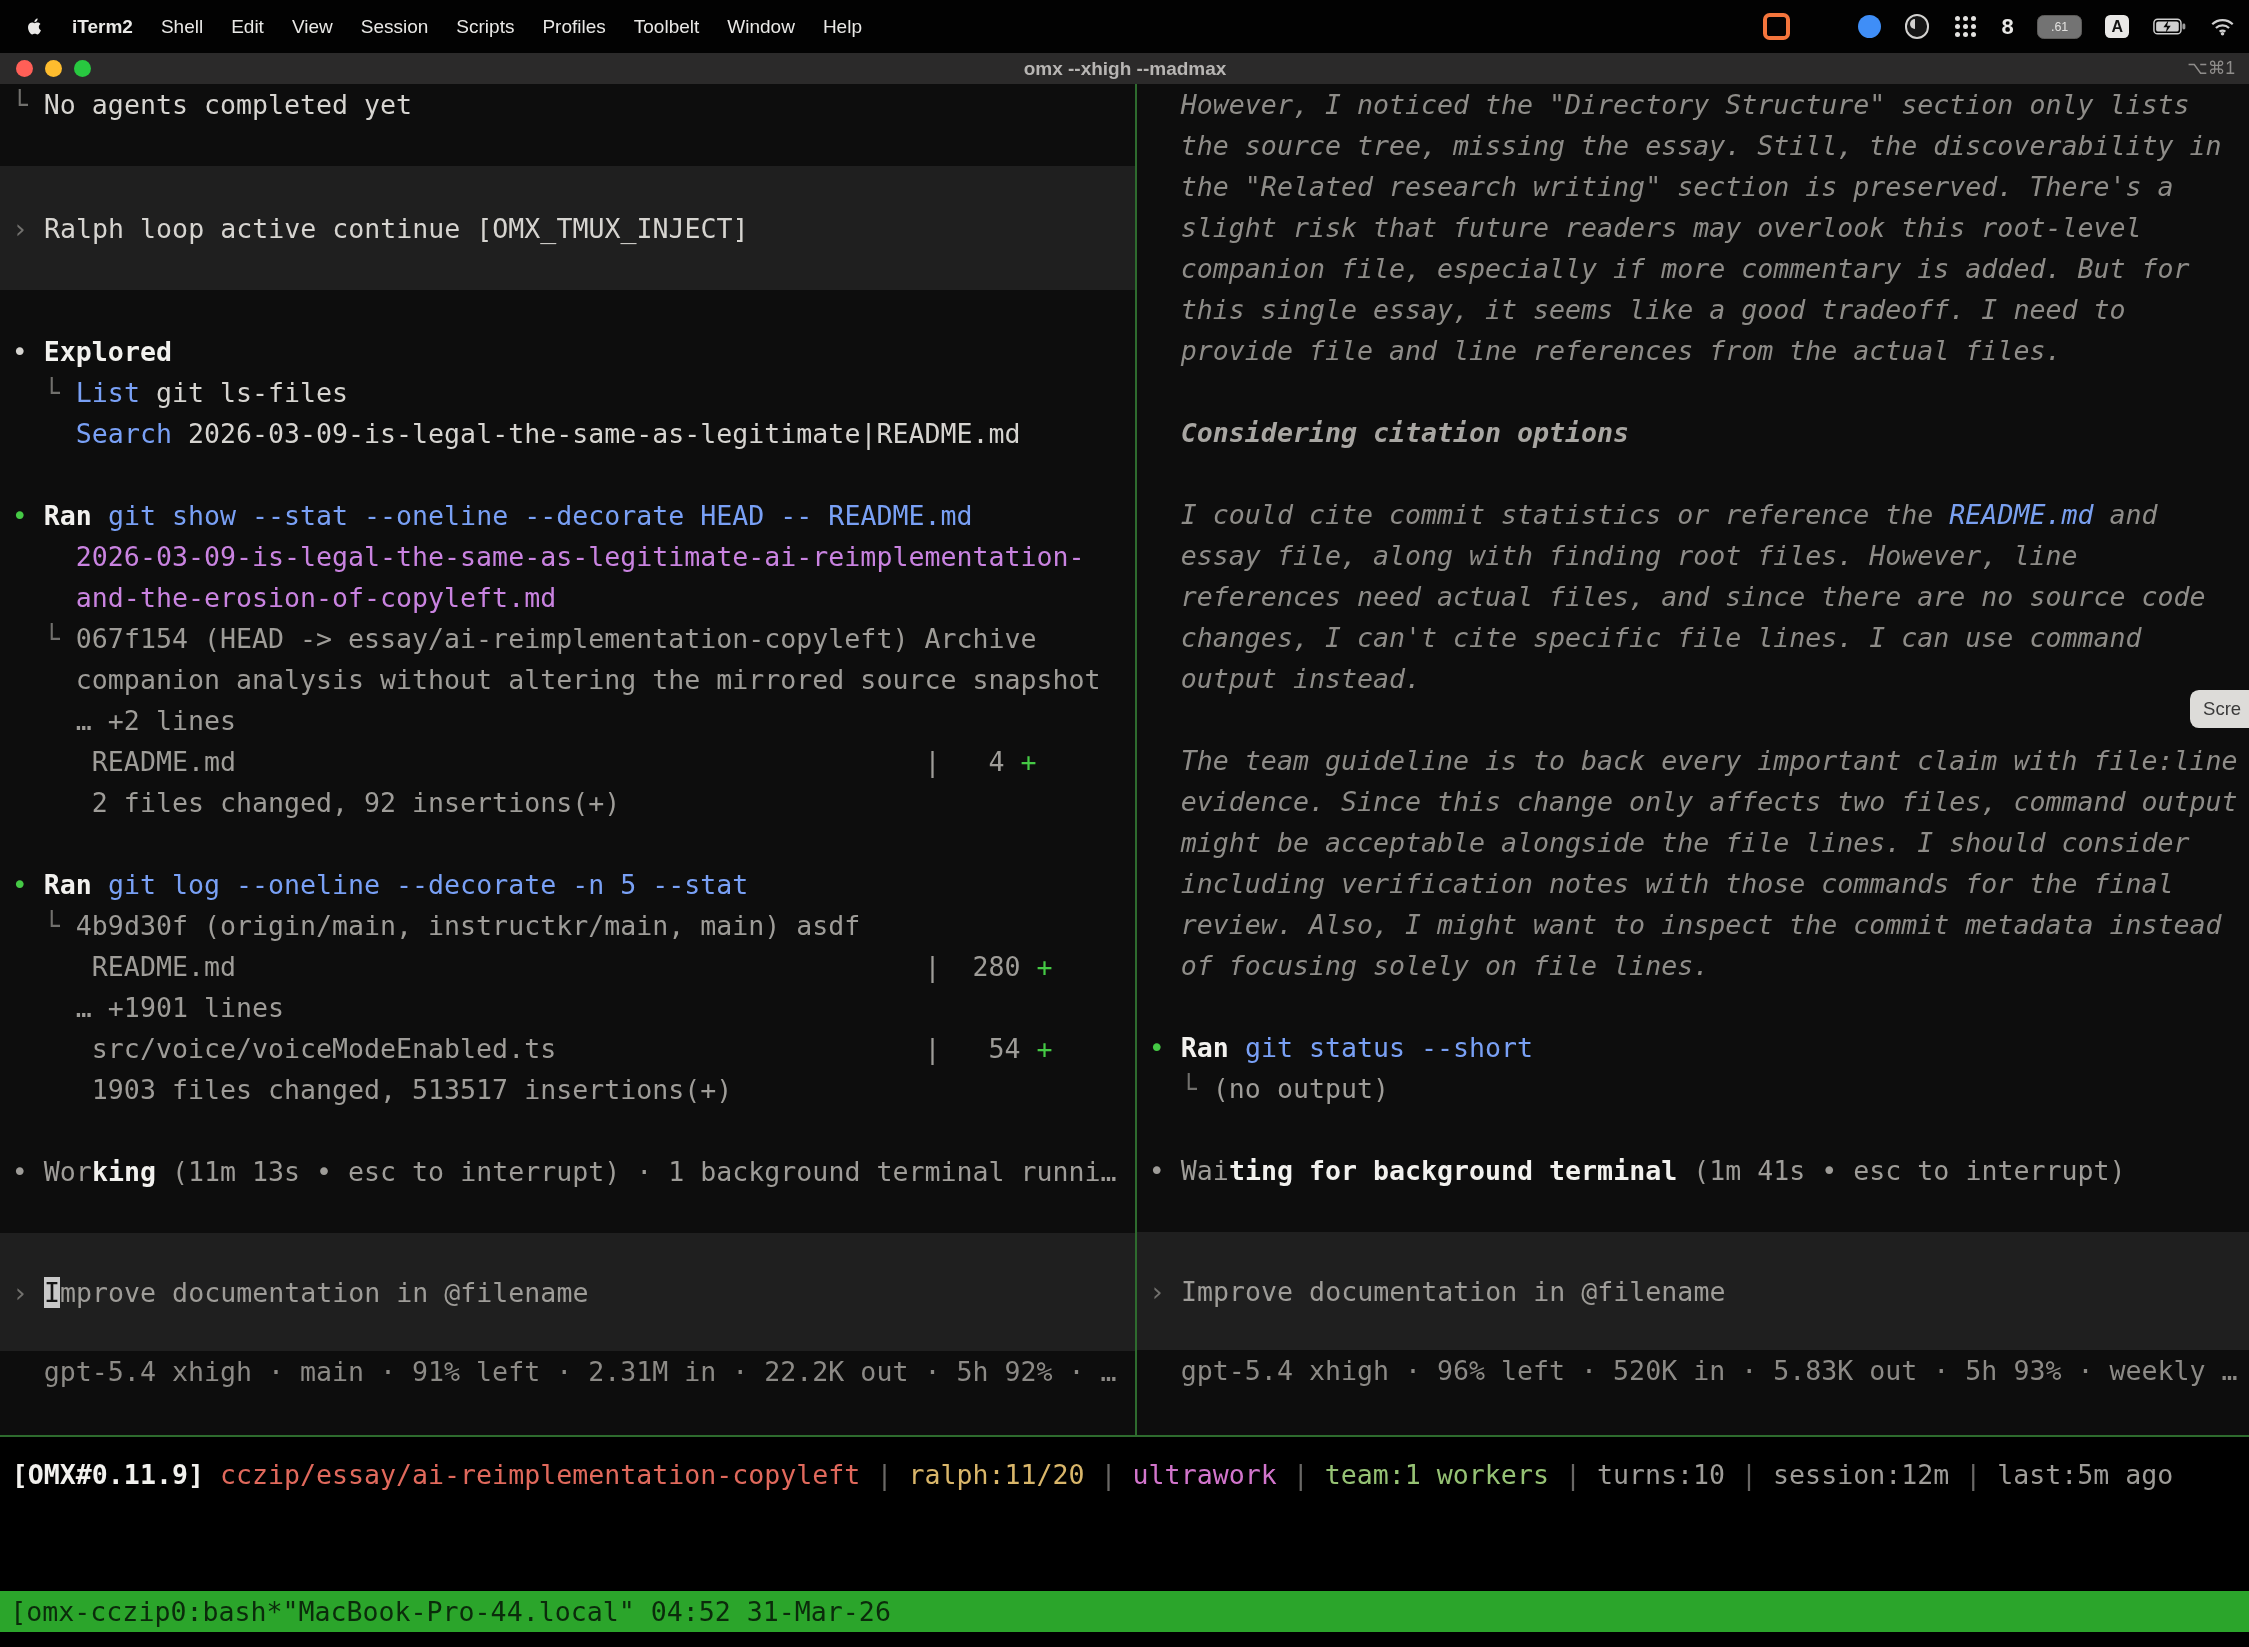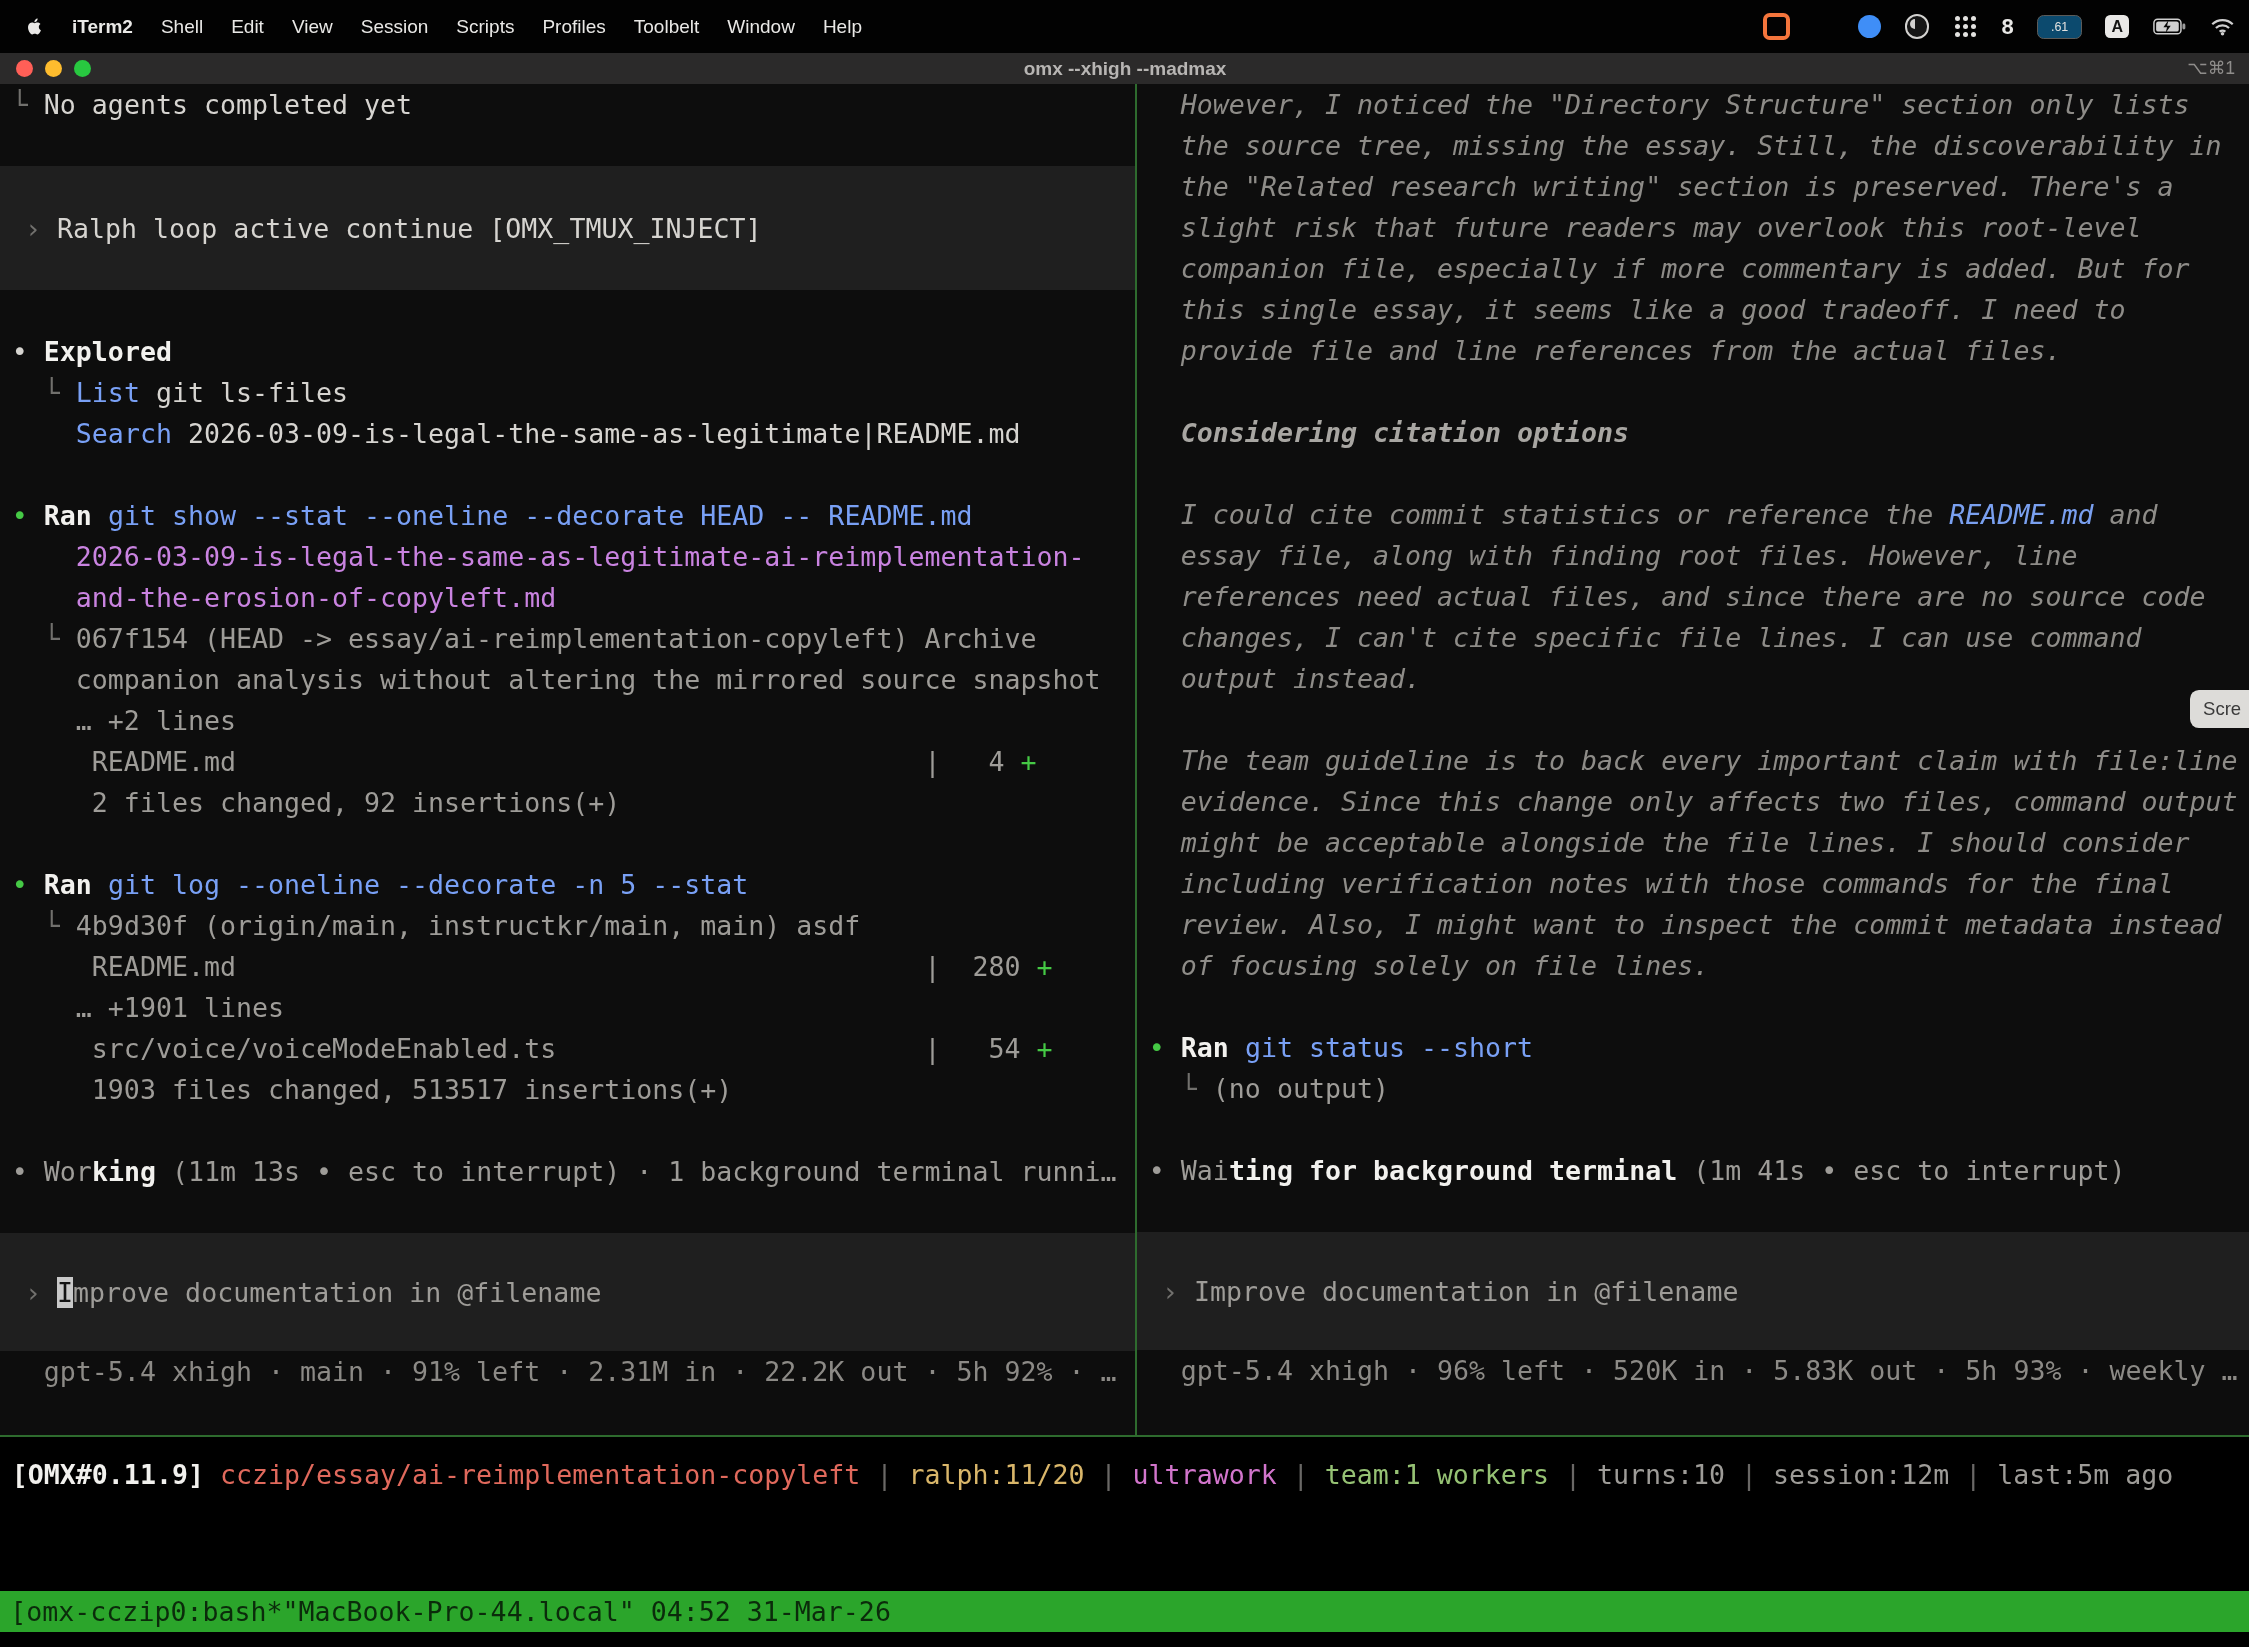--- a/index.html
+++ b/index.html
@@ -19,21 +19,21 @@
   .grid4 span{background:#e2e1df;border-radius:2.2px;}
   .blue-dot{display:block;width:23.6px;height:23.6px;border-radius:50%;background:#3f8ef7;}
   .dark-circle{display:block;width:20.7px;height:20.7px;border-radius:50%;background:#161616;border:2.2px solid #d3d2d0;position:relative;}
   .dark-circle::after{content:'';position:absolute;left:3px;top:3px;width:10.3px;height:10.3px;border-radius:50%;
            background:linear-gradient(90deg,#d3d2d0 50%,transparent 50%);}
   .icon-box{width:25px;height:25px;display:inline-block;position:relative;}
   .dots9{position:absolute;left:2.2px;top:2.2px;width:5.2px;height:5.2px;border-radius:50%;background:#e2e1df;
          box-shadow:8px 0 #e2e1df,16px 0 #e2e1df,0 8px #e2e1df,8px 8px #e2e1df,16px 8px #e2e1df,
                     0 16px #e2e1df,8px 16px #e2e1df,16px 16px #e2e1df;}
   .glyph8{font-size:22px;font-weight:bold;color:#e9e8e6;}
-  .badge61{min-width:35px;height:22px;border-radius:6.6px;background:#0c4a6e;border:1.5px solid #5c5b59;
+  .badge61{min-width:35px;height:22px;border-radius:6.6px;background:#737373;border:1.5px solid #5c5b59;
            color:#e2e1df;font-size:12.5px;display:inline-flex;align-items:center;justify-content:center;padding:0 3.7px;}
   .inputA{width:23.6px;height:23.6px;border-radius:5.2px;background:#e9e8e6;color:#141414;font-weight:bold;
           font-size:16px;display:inline-flex;align-items:center;justify-content:center;}
 
   
   .titlebar{height:31px;background:#2b2a2a;display:flex;align-items:center;position:relative;}
   .lights{display:flex;gap:11.8px;padding-left:16px;z-index:2;}
   .light{width:17px;height:17px;border-radius:50%;}
   .light.red{background:#ff5f57;}
   .light.yellow{background:#febc2e;}
@@ -44,21 +44,21 @@
           font-family:"Liberation Sans",sans-serif;z-index:2;}
 
   
   .terminal{position:relative;height:1351px;background:#0d0d0d;font-size:26.6px;}
   .pane{position:absolute;top:0;bottom:0;overflow:hidden;border-radius:19px;}
   .pane.left{left:0;width:1135px;}
   .pane.right{left:1137px;right:0;}
   .v-divider{position:absolute;top:0;bottom:0;left:1135px;width:2.2px;background:#2e6b2e;}
   .line{height:41px;line-height:41px;white-space:pre;padding-left:11.8px;overflow:hidden;}
   .band{background:#1f1f1f;display:flex;align-items:center;overflow:hidden;}
-  .band-line{white-space:pre;padding-left:25px;}
+  .band-line{white-space:pre;padding-left:12px;}
 
   .s-txt{color:#d6d4d0;}
   .s-bold{color:#f2f1ee;font-weight:bold;}
   .s-dim{color:#71706d;}
   .s-dim2{color:#8c8a86;}
   .s-gray{color:#9e9c98;}
   .s-blue{color:#79a0f5;}
   .s-magenta{color:#c983e0;}
   .s-green{color:#45c945;}
   .s-think{color:#8e8c88;font-style:italic;}

